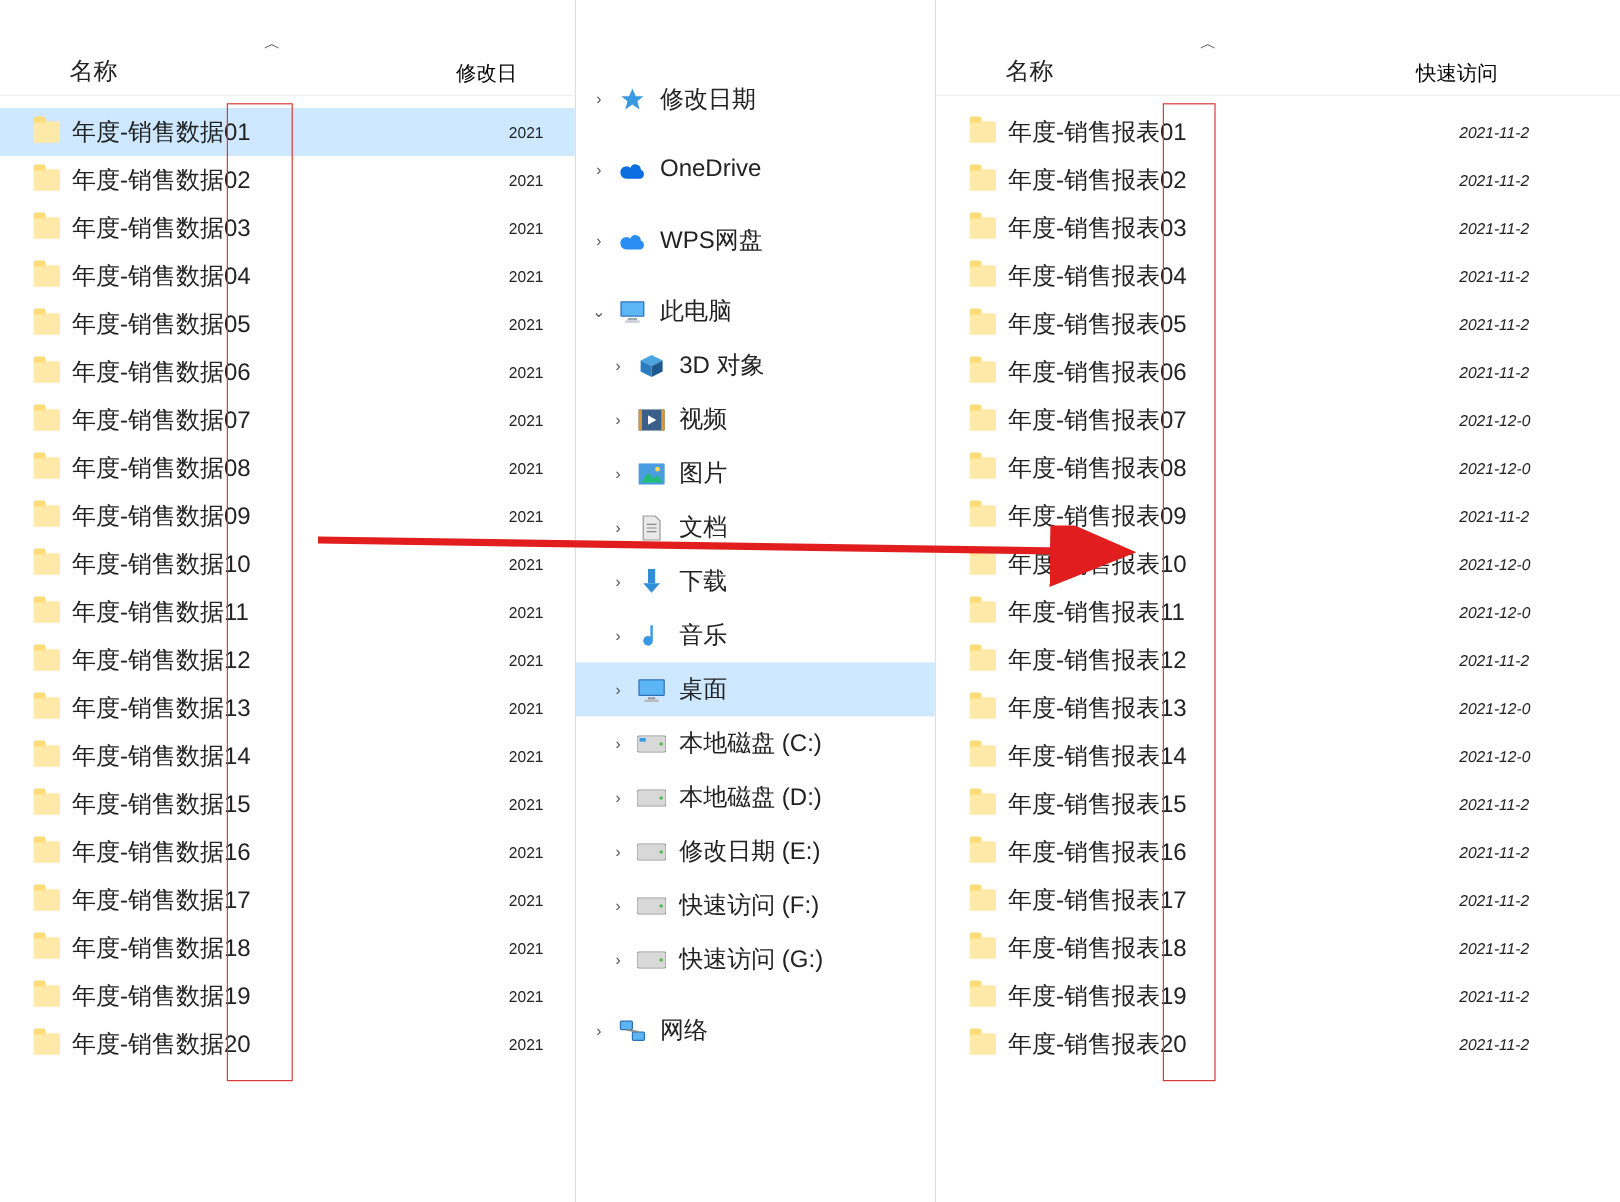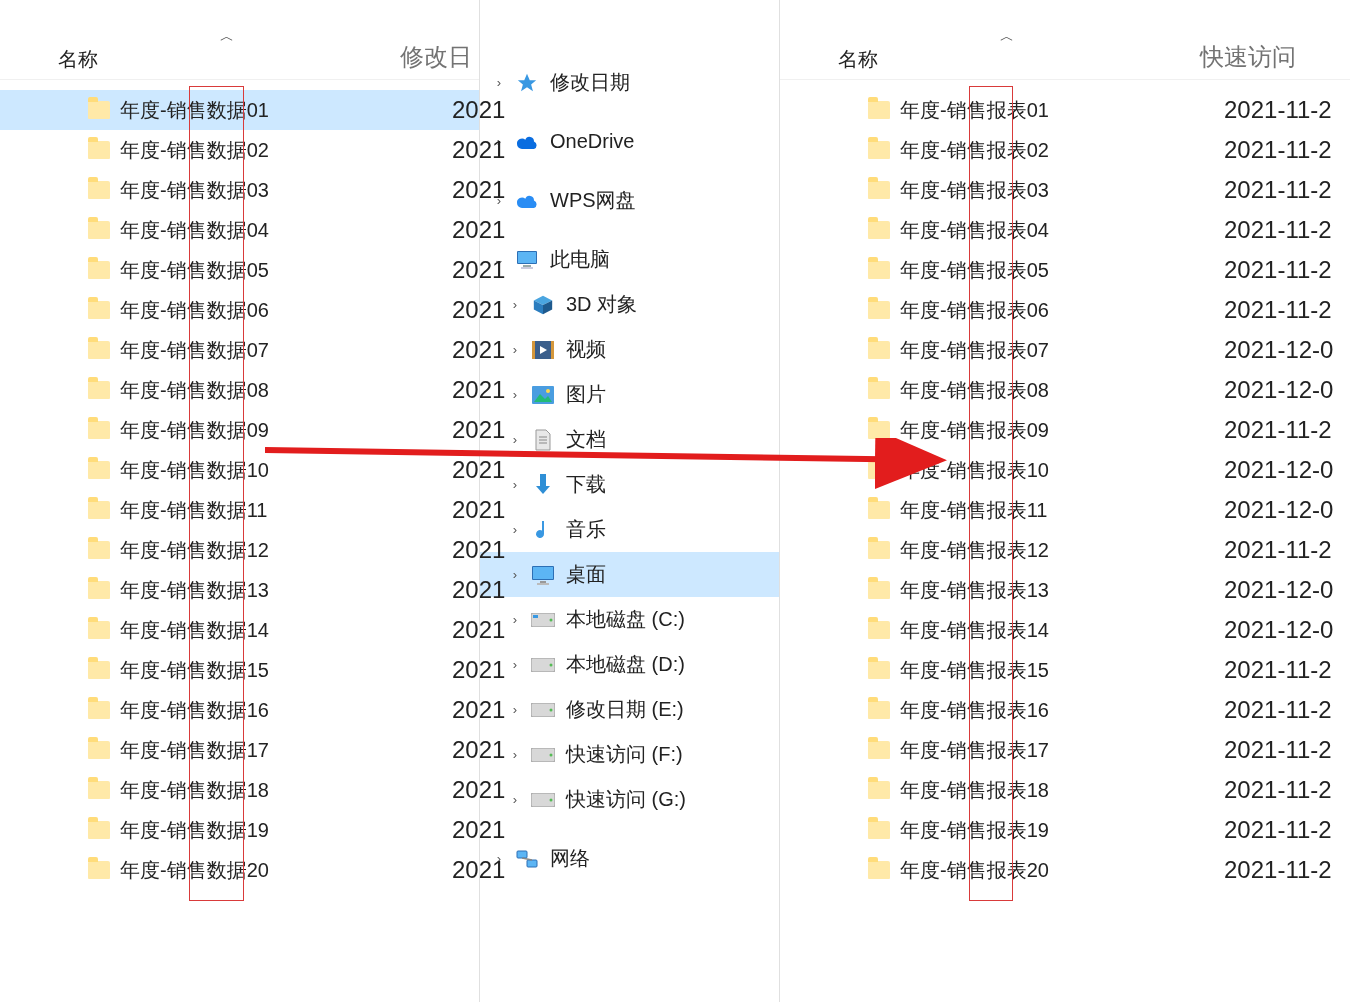--- a/index.html
+++ b/index.html
@@ -35,49 +35,48 @@
       flex: 1;
       position: relative;
     }
     
     .header-row {
       display: flex;
       height: 80px;
       align-items: flex-end;
       border-bottom: 1px solid #f0f0f0;
       padding-bottom: 6px;
-      gap: 20px;
     }
     .sort-chevron {
       position: absolute;
       top: 28px;
       left: 220px;
       color: #555;
       font-size: 14px;
     }
     .right-pane .sort-chevron { left: 220px; }
     .col-name {
       padding-left: 58px;
       font-size: 20px;
       color: #222;
       width: 380px;
     }
     .col-date {
-      font-size: 24px;
-      color: #737373;
+      font-size: 17px;
+      color: #000000;
     }
     .right-pane .col-name { padding-left: 58px; width: 400px; }
     
     
     .file-list { padding-top: 10px; }
     .file-row {
       display: flex;
       align-items: center;
       height: 40px;
-      padding-left: 88px;
+      padding-left: 28px;
     }
     .file-row.selected {
       background: #cde8ff;
     }
     .folder-icon {
       width: 22px;
       height: 18px;
       background: #ffe9a8;
       border-radius: 2px 2px 1px 1px;
       margin-right: 10px;
@@ -91,27 +90,26 @@
       width: 10px; height: 5px;
       background: #ffdc7a;
       border-radius: 2px 2px 0 0;
     }
     .file-name {
       font-size: 20px;
       color: #222;
       white-space: nowrap;
     }
     .file-date {
-      font-size: 24px;
+      font-size: 13px;
       color: #222;
       position: absolute;
-      margin-left: 28px;
     }
     .left-pane .file-date { left: 424px; }
-    .right-pane .file-date { left: 416px; }
+    .right-pane .file-date { left: 436px; font-style: italic; }
     
     
     .red-box-left {
       position: absolute;
       left: 189px;
       top: 86px;
       width: 55px;
       height: 815px;
       border: 1.5px solid #d93a3a;
       pointer-events: none;

